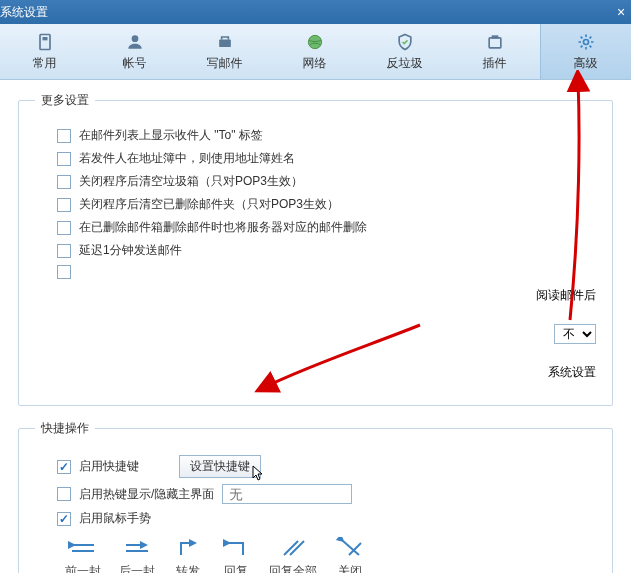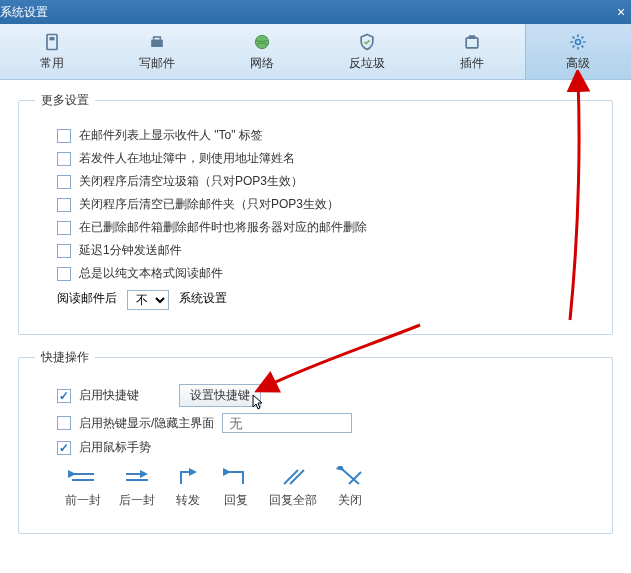--- a/index.html
+++ b/index.html
@@ -17,21 +17,21 @@
 
 .content { padding: 12px 18px; position: relative; }
 
 fieldset { border: 1px solid #c5d6e6; border-radius: 2px; margin-bottom: 14px; padding: 12px 16px 24px 16px; }
 legend { padding: 0 6px; color: #333; font-size: 12px; }
 
 .checkrow { display: flex; align-items: center; margin: 6px 0 6px 22px; gap: 8px; color: #333; }
 .chk { width: 14px; height: 14px; border: 1px solid #8aa9c7; background: #fff; display: inline-flex; align-items: center; justify-content: center; cursor: pointer; }
 .chk.checked::after { content: "✓"; color: #1e6fc7; font-size: 12px; line-height: 1; font-weight: bold; }
 
-.readrow { display: flex; align-items: flex-start; margin: 8px 0 0 22px; gap: 10px; }
+.readrow { display: flex; align-items: flex-end; margin: 8px 0 0 22px; gap: 20px; flex-direction: column; }
 select { border: 1px solid #9bb6cf; height: 20px; font-size: 12px; padding: 0 4px; background: #fff; }
 
 .btn { border: 1px solid #9bb6cf; background: linear-gradient(to bottom, #fdfdfd, #e9eef4); padding: 2px 10px; font-size: 12px; cursor: pointer; display: inline-block; position: relative; }
 .btn .cursor { position: absolute; right: -6px; bottom: -6px; pointer-events: none; }
 
 .textin { border: 1px solid #9bb6cf; height: 20px; width: 130px; padding: 0 6px; color: #aaa; background: #fff; }
 
 .gestures { display: flex; gap: 18px; margin: 10px 0 0 30px; }
 .gitem { display: flex; flex-direction: column; align-items: center; gap: 4px; font-size: 12px; color: #444; }
 .gicon { width: 30px; height: 22px; }
@@ -54,20 +54,29 @@
         <svg viewBox="0 0 24 24" width="20" height="20">
           <rect x="6" y="3" width="12" height="18" rx="1" fill="none" stroke="#5b7a98" stroke-width="2"></rect>
           <rect x="9" y="6" width="6" height="4" fill="#5b7a98"></rect>
         </svg>
       </span>
     <span class="tab-label">常用</span>
   </div>
   <div class="tab">
     <span class="tab-icon">
         <svg viewBox="0 0 24 24" width="20" height="20">
+          <circle cx="12" cy="8" r="4" fill="#5b7a98"></circle>
+          <path d="M4 20c0-4 4-6 8-6s8 2 8 6" fill="#5b7a98"></path>
+        </svg>
+      </span>
+    <span class="tab-label">帐号</span>
+  </div>
+  <div class="tab">
+    <span class="tab-icon">
+        <svg viewBox="0 0 24 24" width="20" height="20">
           <rect x="5" y="9" width="14" height="9" rx="1" fill="#5b7a98"></rect>
           <path d="M8 9V6h8v3" fill="none" stroke="#5b7a98" stroke-width="2"></path>
         </svg>
       </span>
     <span class="tab-label">写邮件</span>
   </div>
   <div class="tab">
     <span class="tab-icon">
         <svg viewBox="0 0 24 24" width="20" height="20">
           <circle cx="12" cy="12" r="8" fill="#6fb96f" stroke="#3d8a3d" stroke-width="1"></circle>
@@ -128,21 +137,20 @@
     <div class="checkrow">
         <span class="chk"></span>
         <span>在已删除邮件箱删除邮件时也将服务器对应的邮件删除</span>
       </div>
     <div class="checkrow">
         <span class="chk"></span>
         <span>延迟1分钟发送邮件</span>
       </div>
     <div class="checkrow">
         <span class="chk"></span>
-        <span>总是以纯文本格式阅读邮件</span>
       </div>
     <div class="readrow">
       <span>阅读邮件后</span>
       <select><option>不</option></select>
       <span>系统设置</span>
     </div>
   </fieldset>
 
   <fieldset>
     <legend>快捷操作</legend>

